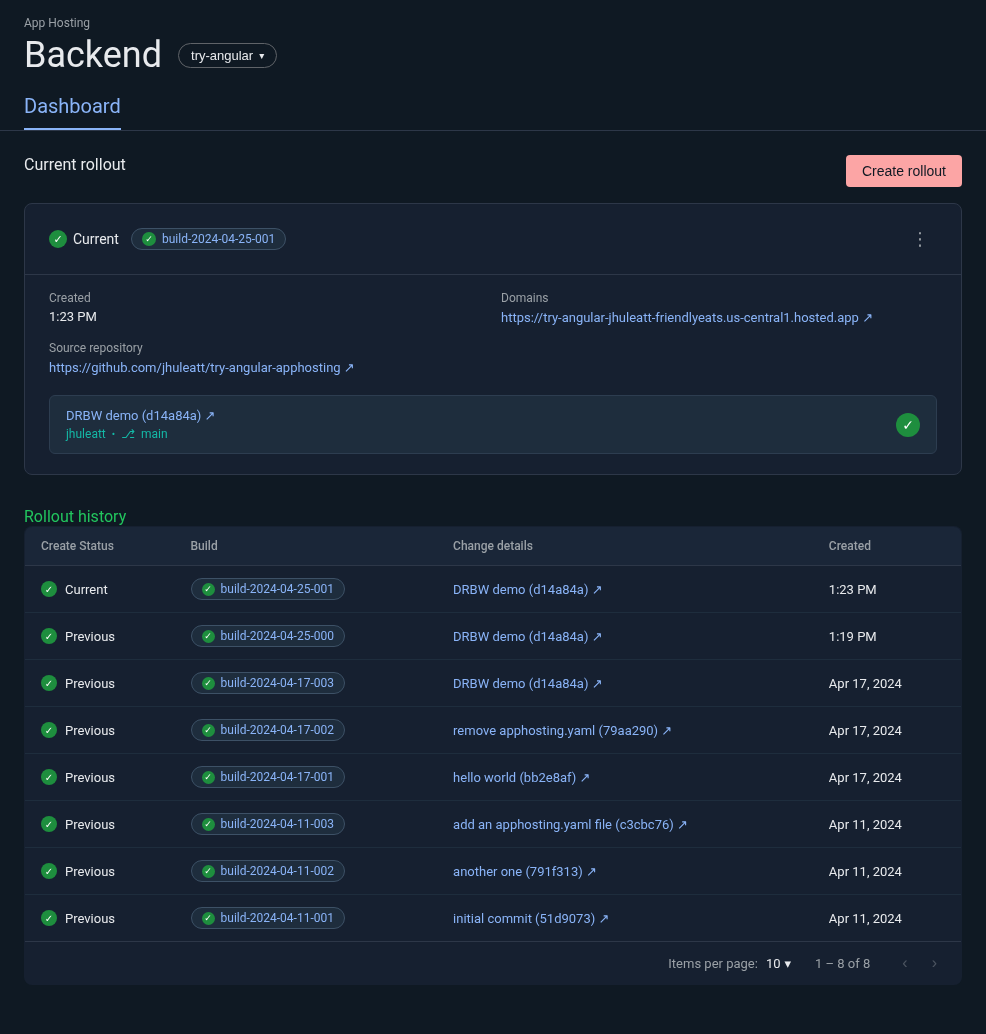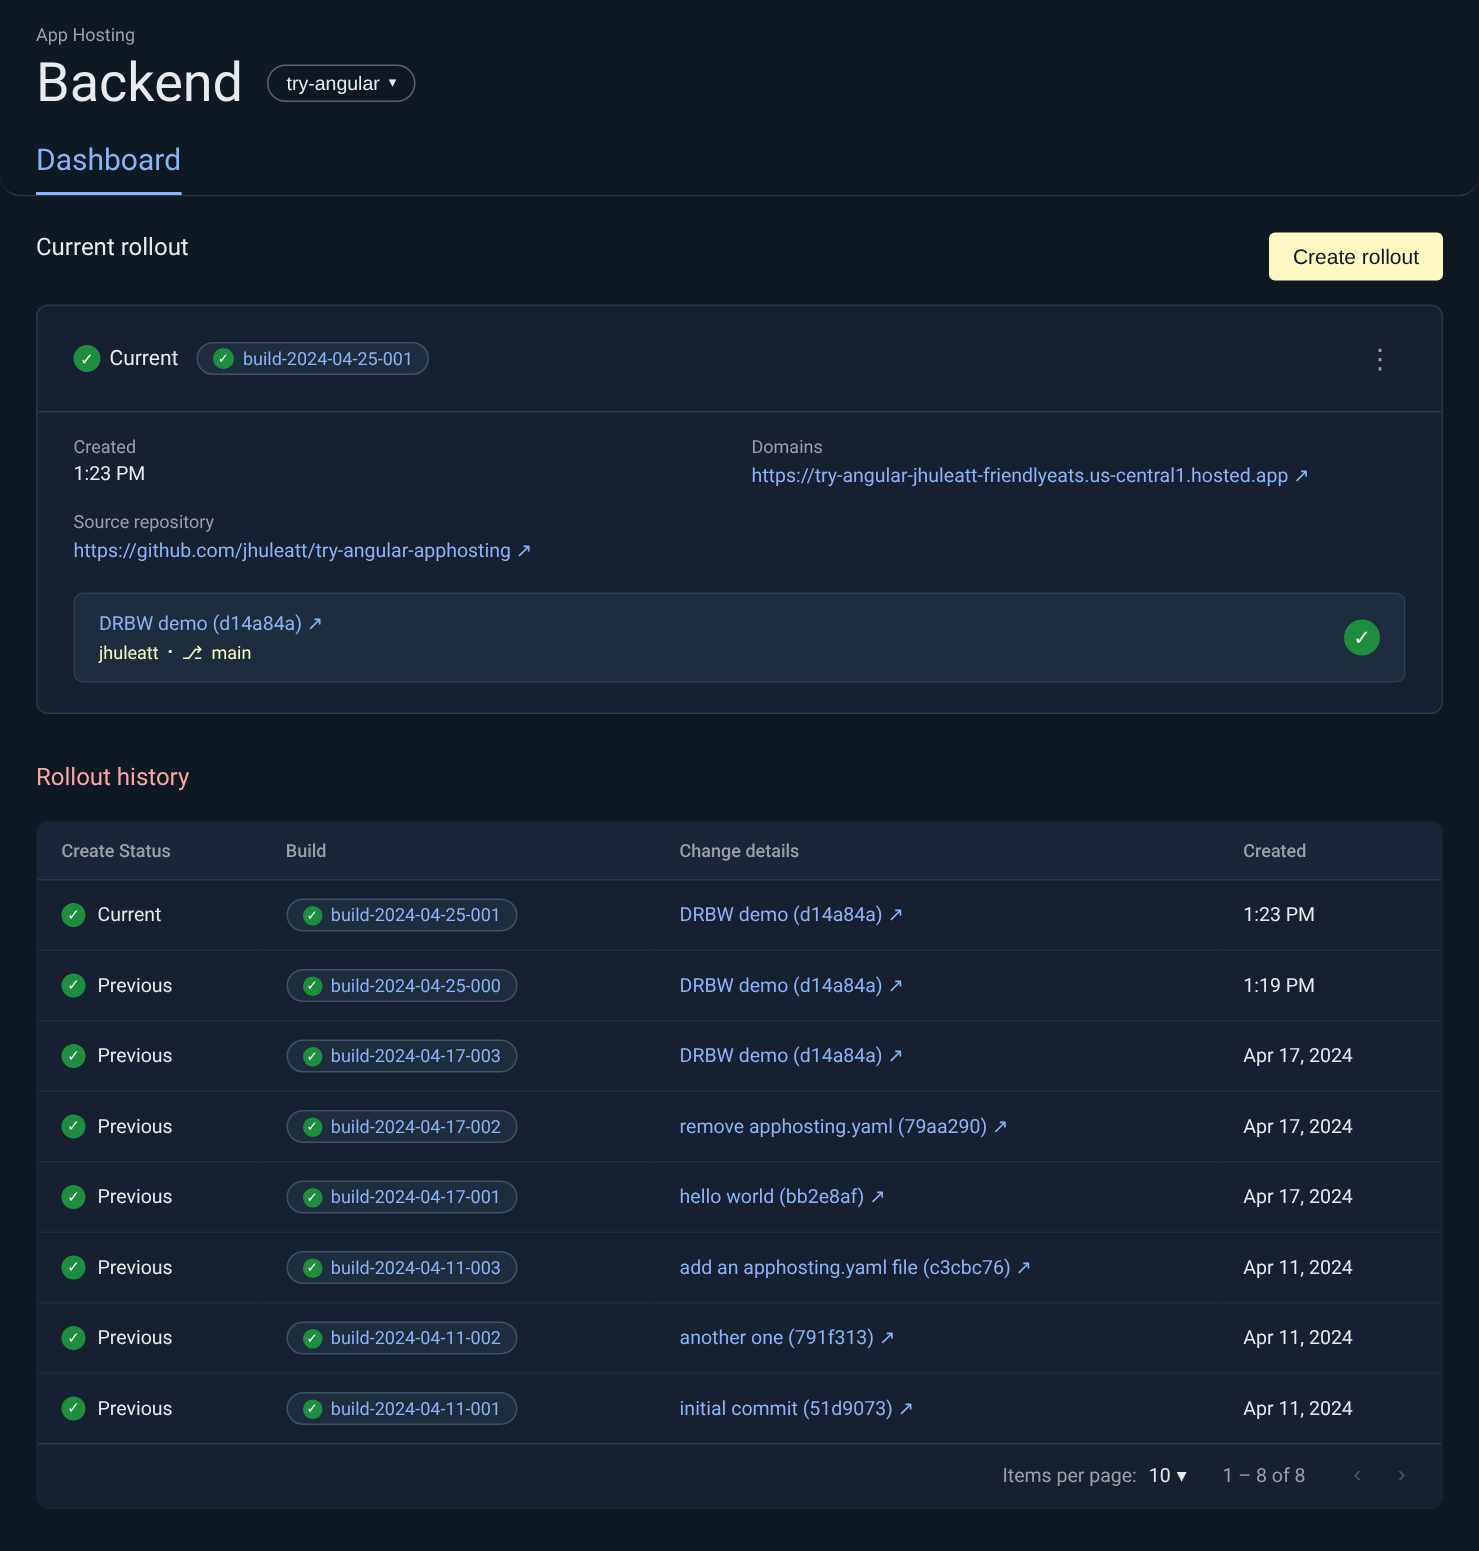--- a/index.html
+++ b/index.html
@@ -7,21 +7,20 @@
       background-color: #0f1923;
       color: #e8eaed;
       font-family: 'Google Sans', Roboto, Arial, sans-serif;
       font-size: 14px;
       min-height: 1034px;
       width: 986px;
     }
     .header {
       padding: 16px 24px 0 24px;
       border-bottom: 1px solid #2d3748;
-      border-radius: 14px;
     }
     .app-hosting-label {
       font-size: 12px;
       color: #9aa0a6;
       margin-bottom: 4px;
     }
     .header-top {
       display: flex;
       align-items: center;
       justify-content: space-between;
@@ -73,21 +72,21 @@
       display: flex;
       align-items: flex-start;
       justify-content: space-between;
       margin-bottom: 16px;
     }
     .section-title {
       font-size: 16px;
       color: #e8eaed;
     }
     .create-rollout-btn {
-      background: #fef9c3;
+      background: #fca5a5;
       color: #0f1923;
       border: none;
       border-radius: 4px;
       padding: 8px 16px;
       font-size: 14px;
       font-weight: 500;
       cursor: pointer;
     }
     .card {
       background: #162030;
@@ -181,30 +180,30 @@
     .commit-link {
       color: #8ab4f8;
       text-decoration: none;
       font-size: 13px;
     }
     .commit-sub {
       display: flex;
       align-items: center;
       gap: 6px;
       font-size: 12px;
-      color: #fef9c3;
+      color: #14b8a6;
     }
     .branch-icon {
       font-size: 12px;
     }
     .dot { font-size: 10px; }
     .rollout-history-title {
       font-size: 16px;
-      color: #fca5a5;
-      margin-bottom: 20px;
+      color: #22c55e;
+      margin-bottom: 0;
     }
     .table {
       width: 100%;
       border-collapse: collapse;
       background: #162030;
       border: 1px solid #2d3748;
       border-radius: 8px;
       overflow: hidden;
     }
     .table thead {

